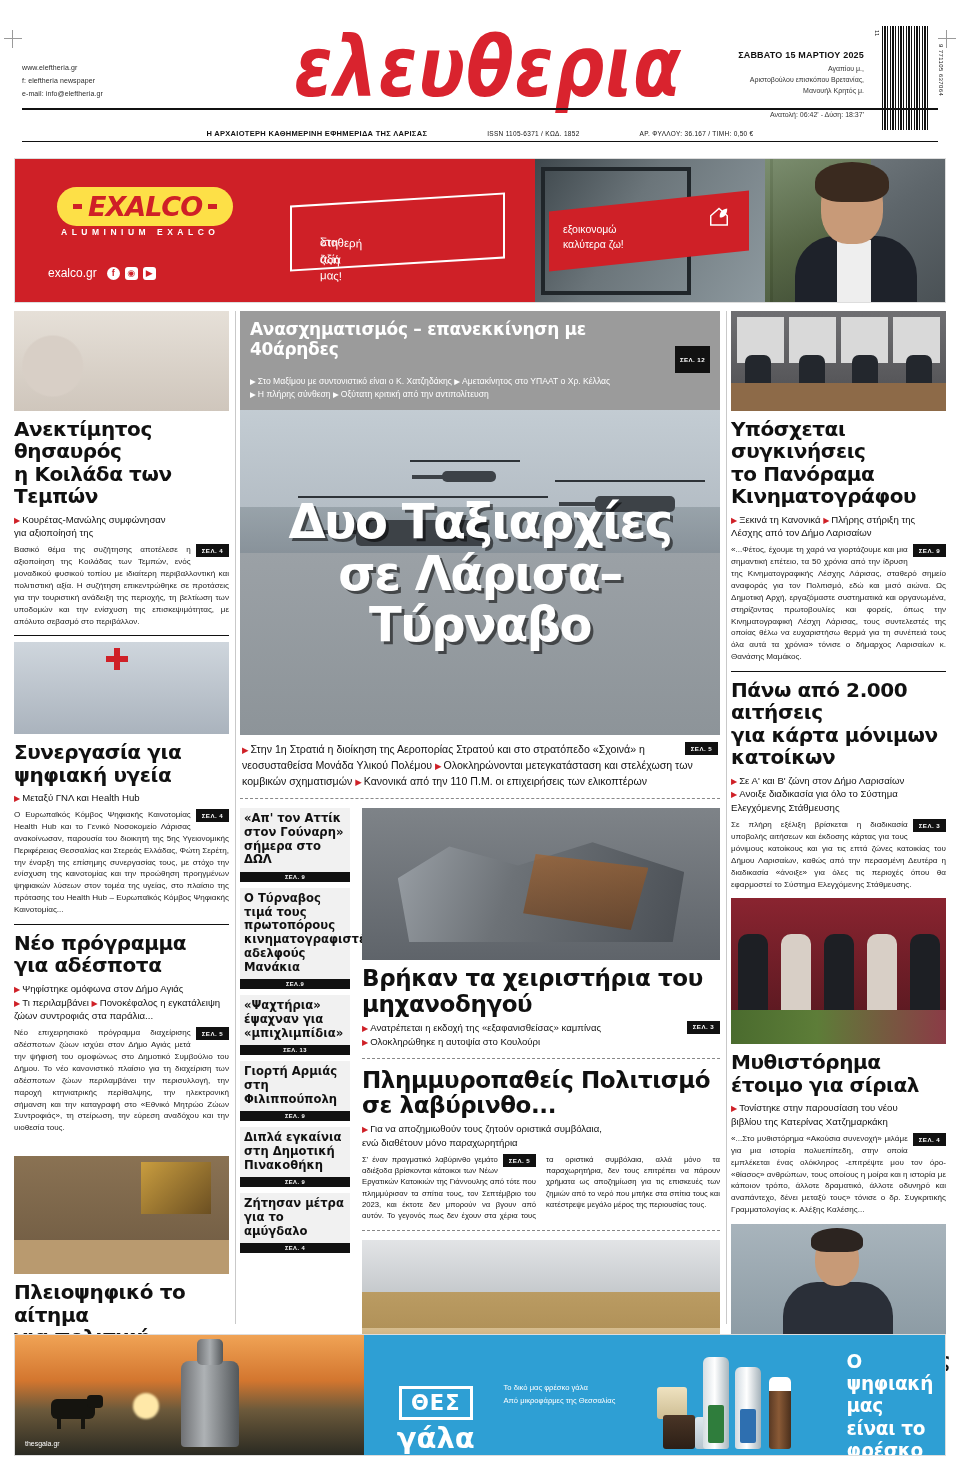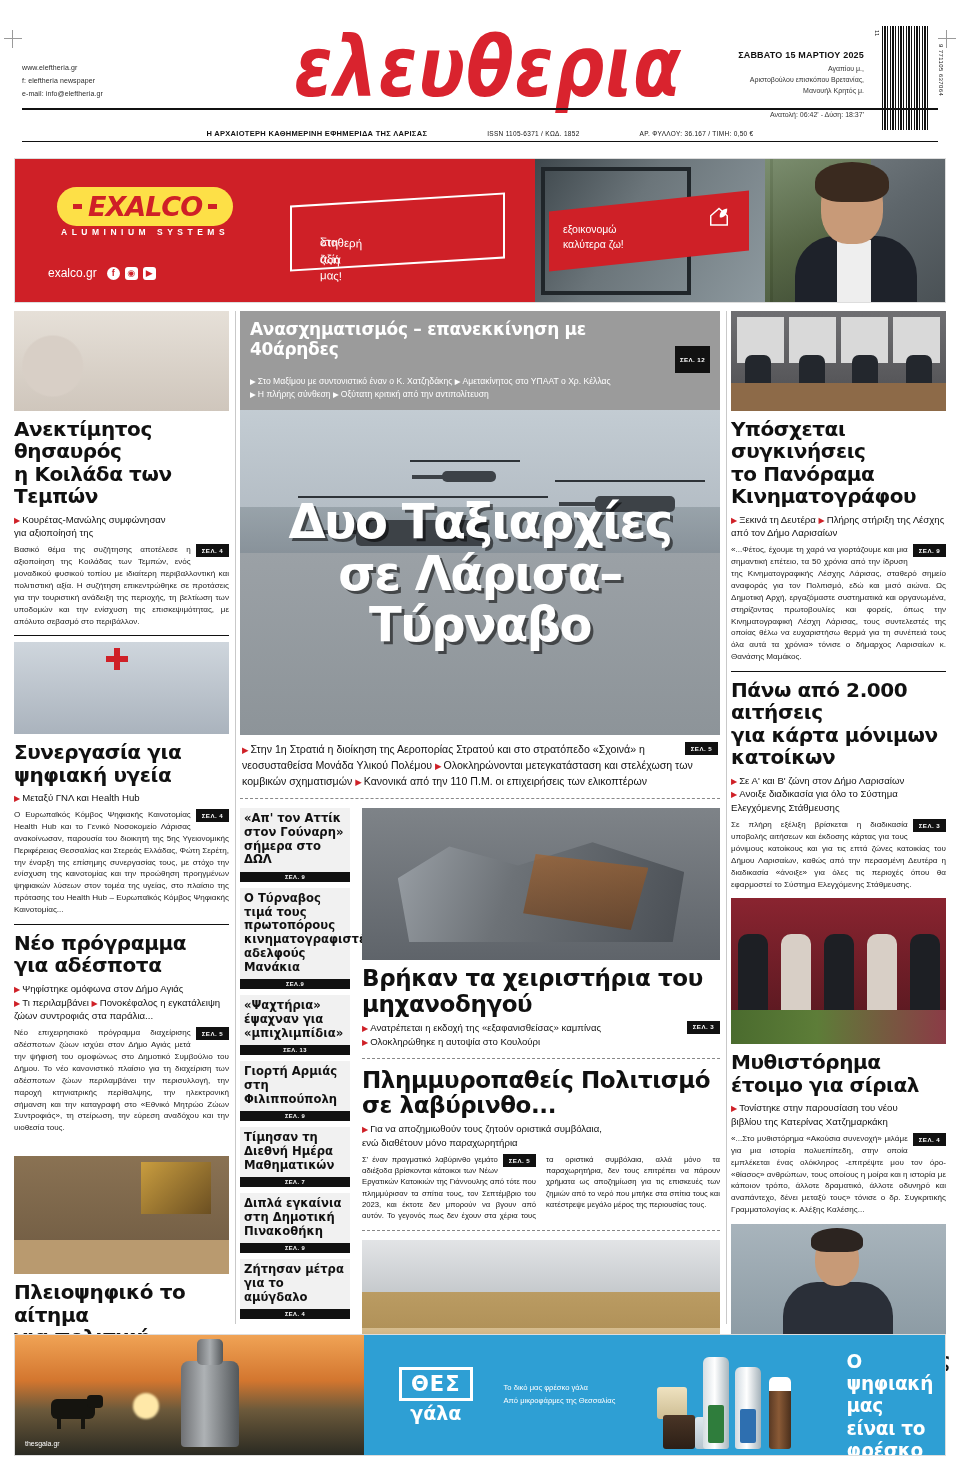--- a/index.html
+++ b/index.html
@@ -467,30 +467,30 @@
     border-radius: 8px 8px 4px 4px;
   }
   .milk-photo .can::before {
     content:""; position:absolute; left: 16px; top: -22px; width: 26px; height: 26px;
     background: linear-gradient(90deg,#6f7174,#a9adb0,#53575a); border-radius: 5px;
   }
   .milk-photo .url {
     position: absolute; left: 10px; bottom: 8px; color: #fff; font-size: 7px;
   }
   .thes-logo {
-    width: 140px; display: flex; flex-direction: column; justify-content: center;
+    width: 140px; display: flex; flex-direction: column; justify-content: flex-end;
     align-items: center; color: #fff; padding-left: 4px;
   }
   .thes-logo .box {
     border: 3px solid #fff; padding: 2px 9px;
     font-family: "DejaVu Sans", sans-serif; font-weight: 700; font-size: 21px;
     letter-spacing: 1px;
   }
   .thes-logo .gala {
-    font-family: "DejaVu Sans", sans-serif; font-weight: 700; font-size: 19px;
+    font-family: "DejaVu Sans", sans-serif; font-weight: 700; font-size: 29px;
     margin-top: 1px; letter-spacing: 0px;
   }
   .thes-claim { width: 148px; align-self: center; color: #fff; font-size: 7.6px; line-height: 1.7; }
   .products {
     width: 190px; position: relative;
   }
   .products .bot {
     position: absolute; bottom: 6px; border-radius: 6px 6px 3px 3px;
   }
   .products .b-a { left: 52px; width: 26px; height: 92px; background: linear-gradient(90deg,#d5dde2,#fff 45%,#a9b6bd); }
@@ -561,21 +561,21 @@
     </div>
   </div>
 
   <div class="ad-top">
     <div class="exalco-left">
       <div class="exalco-logo">
         <span class="dash"></span>
         <span class="txt">EXALCO</span>
         <span class="dash"></span>
       </div>
-      <div class="exalco-sub">ALUMINIUM SYSTEMS</div>
+      <div class="exalco-sub">ALUMINIUM EXALCO</div>
       <div class="exalco-url">
         <span>exalco.gr</span>
         <span class="soc">
           <i class="circ">f</i>
           <i>◉</i>
           <i>▶</i>
         </span>
       </div>
       <div class="exalco-tag">
         <span><span>Σταθερή αξία</span><br><span>στη ζωή μας!</span></span>
@@ -698,21 +698,21 @@
     </div>
 
     <div class="col-sep"></div>
 
     <div class="col-center">
 
       <div class="topbox">
         <div class="tb-main">
           <h2>Ανασχηματισμός – επανεκκίνηση με 40άρηδες</h2>
           <div class="tb-lines">
-            <span class="b">▶</span><span>Στο Μαξίμου με συντονιστικό έναν ο Κ. Χατζηδάκης</span>
+            <span class="b">▶</span><span>Στο Μαξίμου με συντονιστικό είναι ο Κ. Χατζηδάκης</span>
             <span class="b">▶</span><span>Αμετακίνητος στο ΥΠΑΑΤ ο Χρ. Κέλλας</span><br>
             <span class="b">▶</span><span>Η πλήρης σύνθεση</span>
             <span class="b">▶</span><span>Οξύτατη κριτική από την αντιπολίτευση</span>
           </div>
         </div>
         <span class="sel">ΣΕΛ. 12</span>
       </div>
 
       <div class="hero">
         <span class="sky"></span>
@@ -761,24 +761,20 @@
           </div>
           <div class="brief">
             <div class="t">«Ψαχτήρια» έψαχναν για «μπιχλιμπίδια»</div>
             <div class="s">ΣΕΛ. 13</div>
           </div>
           <div class="brief">
             <div class="t">Γιορτή Αρμιάς στη Φιλιππούπολη</div>
             <div class="s">ΣΕΛ. 9</div>
           </div>
           <div class="brief">
-            <div class="t">Τίμησαν τη Διεθνή Ημέρα Μαθηματικών</div>
-            <div class="s">ΣΕΛ. 7</div>
-          </div>
-          <div class="brief">
             <div class="t">Διπλά εγκαίνια στη Δημοτική Πινακοθήκη</div>
             <div class="s">ΣΕΛ. 9</div>
           </div>
           <div class="brief">
             <div class="t">Ζήτησαν μέτρα για το αμύγδαλο</div>
             <div class="s">ΣΕΛ. 4</div>
           </div>
         </div>
 
         <div class="center-main">
@@ -855,21 +851,21 @@
               <i></i>
               <i></i>
             </div>
           <span class="table2"></span>
         </div>
         <h2 class="hl hl-side">
           <span>Υπόσχεται συγκινήσεις</span><br>
           <span>το Πανόραμα Κινηματογράφου</span>
         </h2>
         <div class="bullets">
-          <span class="b">▶</span><span>Ξεκινά τη Δευτέρα</span>
+          <span class="b">▶</span><span>Ξεκινά τη Κανονικά</span>
           <span class="b">▶</span><span>Πλήρης στήριξη της Λέσχης από τον Δήμο Λαρισαίων</span>
         </div>
         <p class="body-txt">
           <span class="sel">ΣΕΛ. 9</span>
           <span>«...Φέτος, έχουμε τη χαρά να γιορτάζουμε και μια σημαντική επέτειο, τα 50 χρόνια από την ίδρυση της Κινηματογραφικής Λέσχης Λάρισας, σταθερό σημείο αναφοράς για τον Πολιτισμό, εδώ και μισό αιώνα. Ως Δημοτική Αρχή, εργαζόμαστε συστηματικά και οργανωμένα, στηρίζοντας πρωτοβουλίες και φορείς, όπως την Κινηματογραφική Λέσχη Λάρισας, τους συντελεστές της οποίας θέλω να ευχαριστήσω θερμά για τη συνέπειά τους όλα αυτά τα χρόνια» τόνισε ο δήμαρχος Λαρισαίων κ. Θανάσης Μαμάκος.</span>
         </p>
       </article>
 
       <hr class="hr-sol">
 

